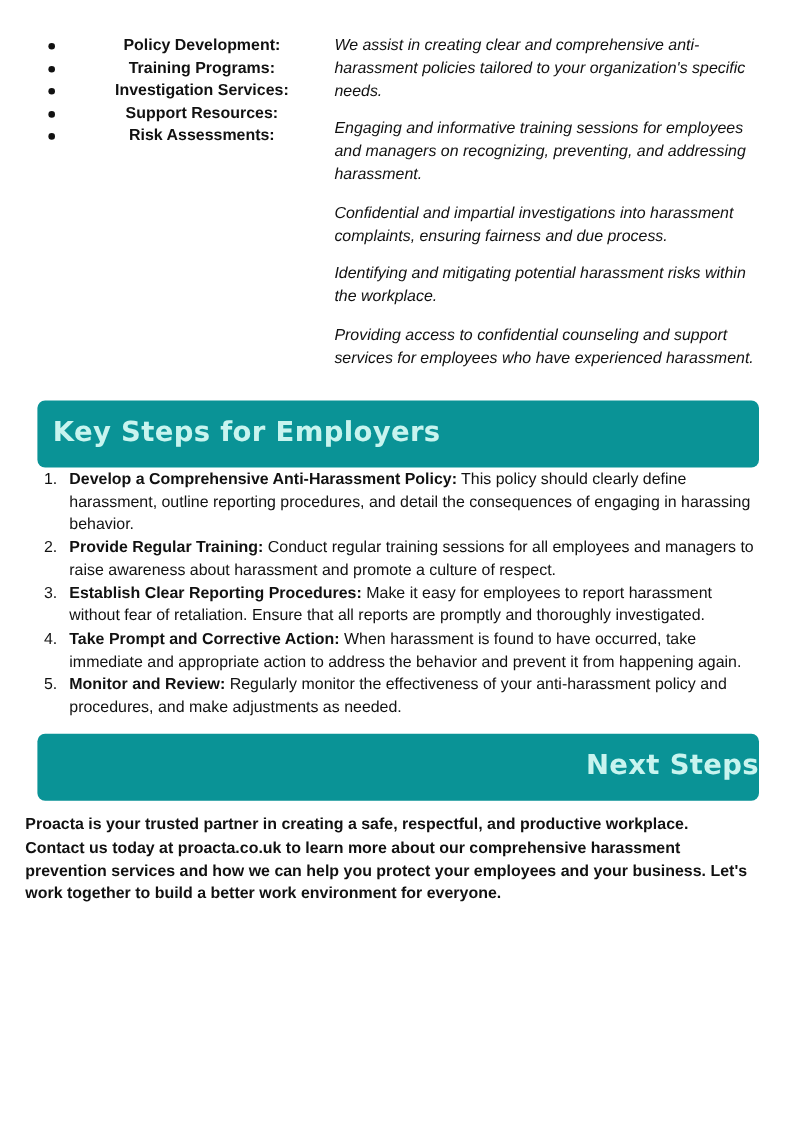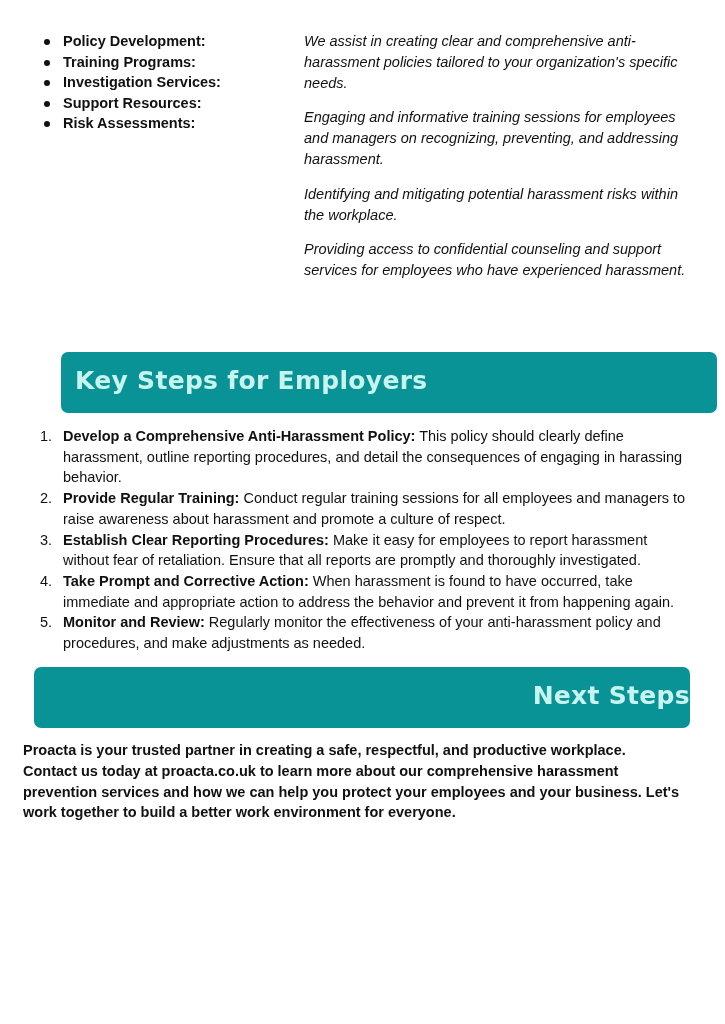--- a/index.html
+++ b/index.html
@@ -5,21 +5,21 @@
     html, body { margin: 0; padding: 0; background: #ffffff; }
     body {
       width: 725px; height: 1024px; position: relative; overflow: hidden;
       font-family: "Liberation Sans", sans-serif; color: #111111;
     }
     .services {
       position: absolute; left: 34px; top: 31px; width: 656px;
       display: flex;
     }
     .svc-left { width: 270px; }
-    .svc-left ul { margin: 0; padding: 0 0 0 29px; list-style: none; }
+    .svc-left ul { margin: 0; padding: 0 0 0 29px; list-style: none; text-align: center; }
     .svc-left li {
       font-weight: bold; font-size: 14.5px; line-height: 20.5px; position: relative;
     }
     .svc-left li .bullet {
       position: absolute; left: -19px; top: 8px; width: 6px; height: 6px;
       border-radius: 50%; background: #111;
     }
     .svc-right { position: absolute; left: 270px; width: 390px; font-style: italic; }
     .svc-right p {
       margin: 0 0 14px 0; font-size: 14.5px; line-height: 20.8px;
@@ -27,21 +27,21 @@
     .banner {
       position: absolute; left: 34px; width: 656px; height: 61px;
       background: #0a9396; border-radius: 7px;
       display: flex; align-items: center;
     }
     .banner h2 {
       margin: 0 0 4px 14px; font-size: 25px; font-weight: bold;
       color: #c8f4ef; letter-spacing: 0.3px;
       font-family: "DejaVu Sans", sans-serif;
     }
-    #banner-key { top: 352px; margin-left: 27px; }
+    #banner-key { top: 364px; }
     #banner-next { top: 667px; justify-content: flex-end; }
     .steps {
       position: absolute; left: 34px; top: 426px; width: 660px;
       margin: 0; padding: 0; list-style: none;
     }
     .steps li {
       position: relative; padding-left: 29px;
       font-size: 14.5px; line-height: 20.7px;
     }
     .steps li .num { position: absolute; left: 6px; top: 0; }
@@ -60,20 +60,21 @@
       <li><span class="bullet"></span><span>Policy Development:</span></li>
       <li><span class="bullet"></span><span>Training Programs:</span></li>
       <li><span class="bullet"></span><span>Investigation Services:</span></li>
       <li><span class="bullet"></span><span>Support Resources:</span></li>
       <li><span class="bullet"></span><span>Risk Assessments:</span></li>
     </ul>
   </div>
   <div class="svc-right">
     <p>We assist in creating clear and comprehensive anti-harassment policies tailored to your organization's specific needs.</p>
     <p>Engaging and informative training sessions for employees and managers on recognizing, preventing, and addressing harassment.</p>
+    <p>Confidential and impartial investigations into harassment complaints, ensuring fairness and due process.</p>
     <p>Identifying and mitigating potential harassment risks within the workplace.</p>
     <p>Providing access to confidential counseling and support services for employees who have experienced harassment.</p>
   </div>
 </section>
 
 <div class="banner" id="banner-key">
   <h2>Key Steps for Employers</h2>
 </div>
 
 <ol class="steps">

